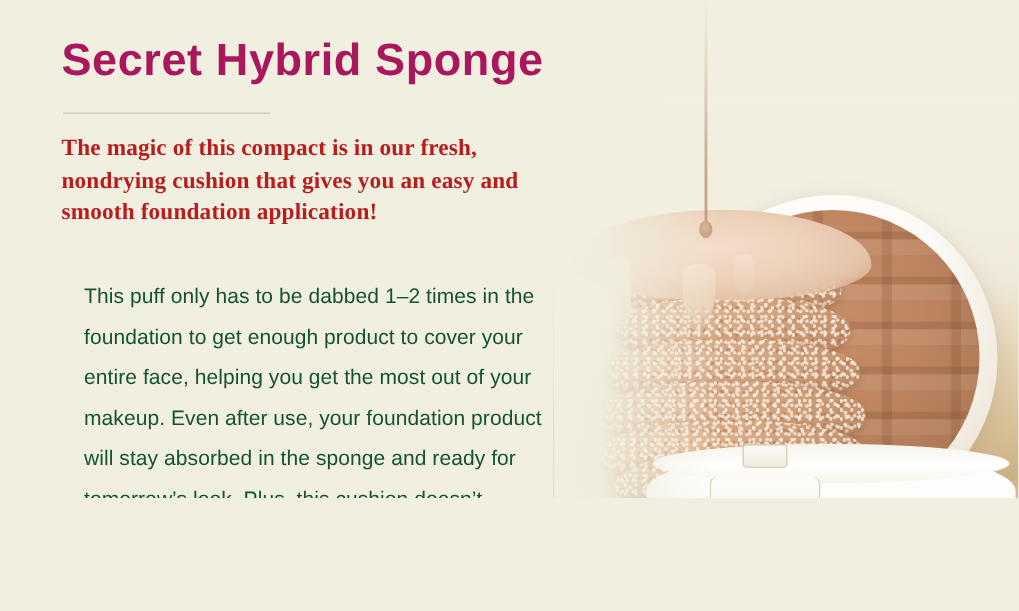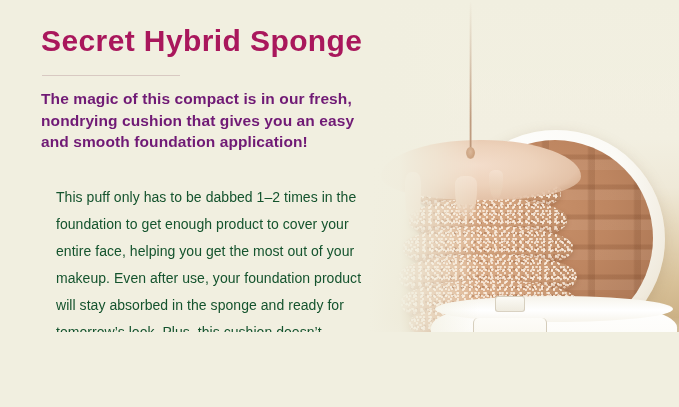--- a/index.html
+++ b/index.html
@@ -290,21 +290,22 @@
   #subtitle {
     position: absolute;
     left: 0;
     top: 88px;
     margin: 0;
     width: 320px;
     font-size: 15.5px;
     line-height: 21.5px;
     font-weight: bold;
     letter-spacing: 0.1px;
-    color: #701a75;
+    color: #b91c1c;
+    font-family: Liberation Serif, serif;
   }
   #bodytext {
     position: absolute;
     left: 15px;
     top: 184px;
     margin: 0;
     width: 312px;
     font-size: 14px;
     line-height: 27px;
     letter-spacing: 0.05px;

